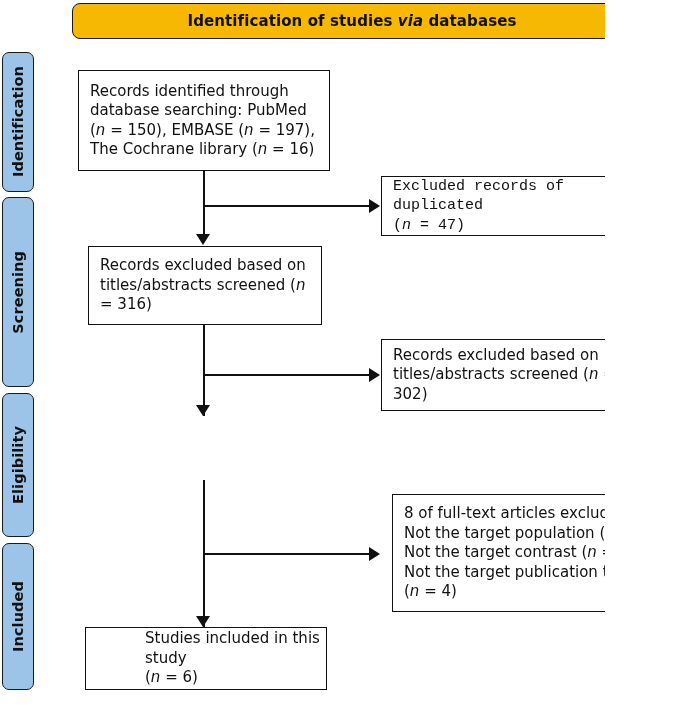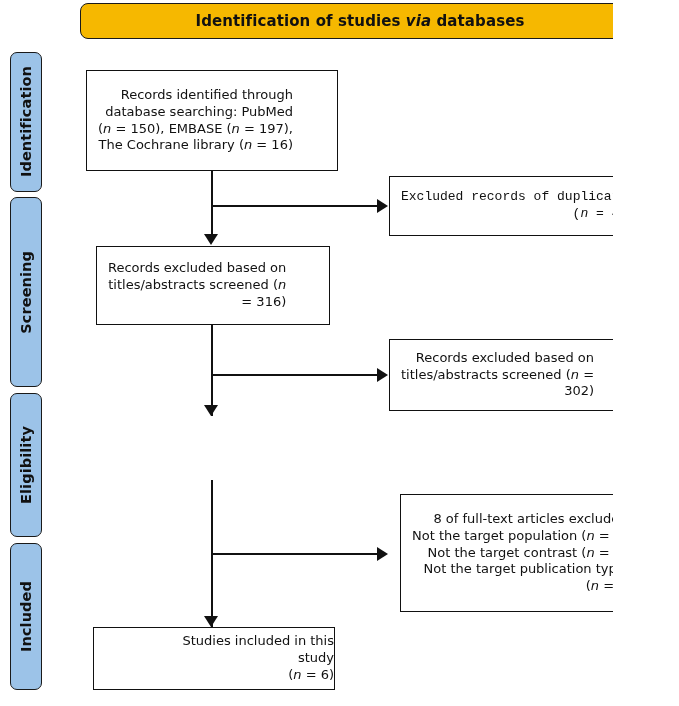--- a/index.html
+++ b/index.html
@@ -9,21 +9,20 @@
   }
   body {
     font-family: "DejaVu Sans", sans-serif;
   }
   #prisma-root {
     position: relative;
     width: 605px;
     height: 706px;
     background: #ffffff;
     overflow: hidden;
-    margin-left: 8px;
   }
 
   
   .banner {
     position: absolute;
     left: 72px;
     top: 3px;
     width: 560px;
     height: 36px;
     background: #F6B800;
@@ -75,26 +74,25 @@
   
   .flow-box {
     position: absolute;
     background: #ffffff;
     border: 1.7px solid #111111;
     box-sizing: border-box;
     display: flex;
     align-items: center;
   }
   .flow-text {
-    font-size: 13px;
+    font-size: 15px;
     line-height: 1.30;
     color: #111111;
     padding: 0 0 0 11px;
     white-space: pre-line;
-    text-align: right;
   }
   .flow-text .ital { font-style: italic; }
 
   #box-identified    { left: 78px;  top: 70px;  width: 252px; height: 101px; }
   #box-duplicates    { left: 381px; top: 176px; width: 257px; height: 60px; font-family: Liberation Mono, monospace;  }
   #box-screened      { left: 88px;  top: 246px; width: 234px; height: 79px;  }
   #box-excl-titles   { left: 381px; top: 339px; width: 257px; height: 72px;  }
   #box-fulltext      { left: 97px;  top: 416px; width: 218px; height: 64px;  }
   #box-excl-fulltext { left: 392px; top: 494px; width: 285px; height: 118px; }
   #box-included      { left: 85px;  top: 627px; width: 242px; height: 63px; padding-left: 48px;  }

